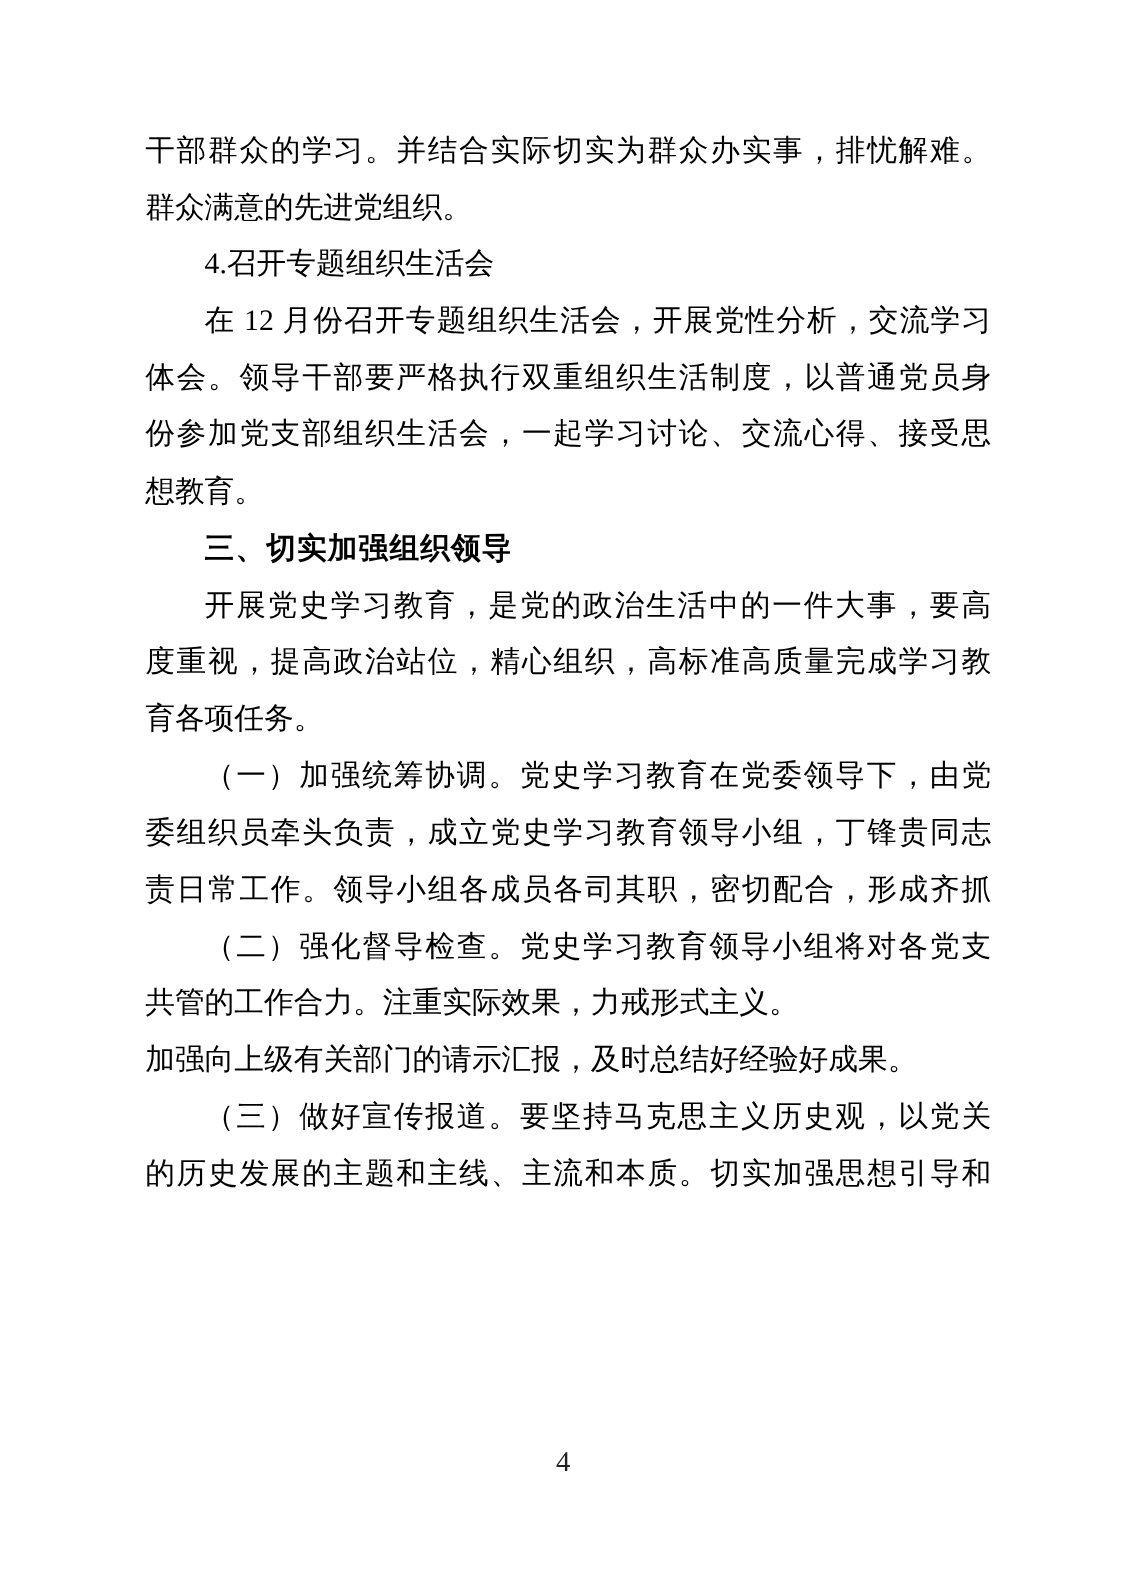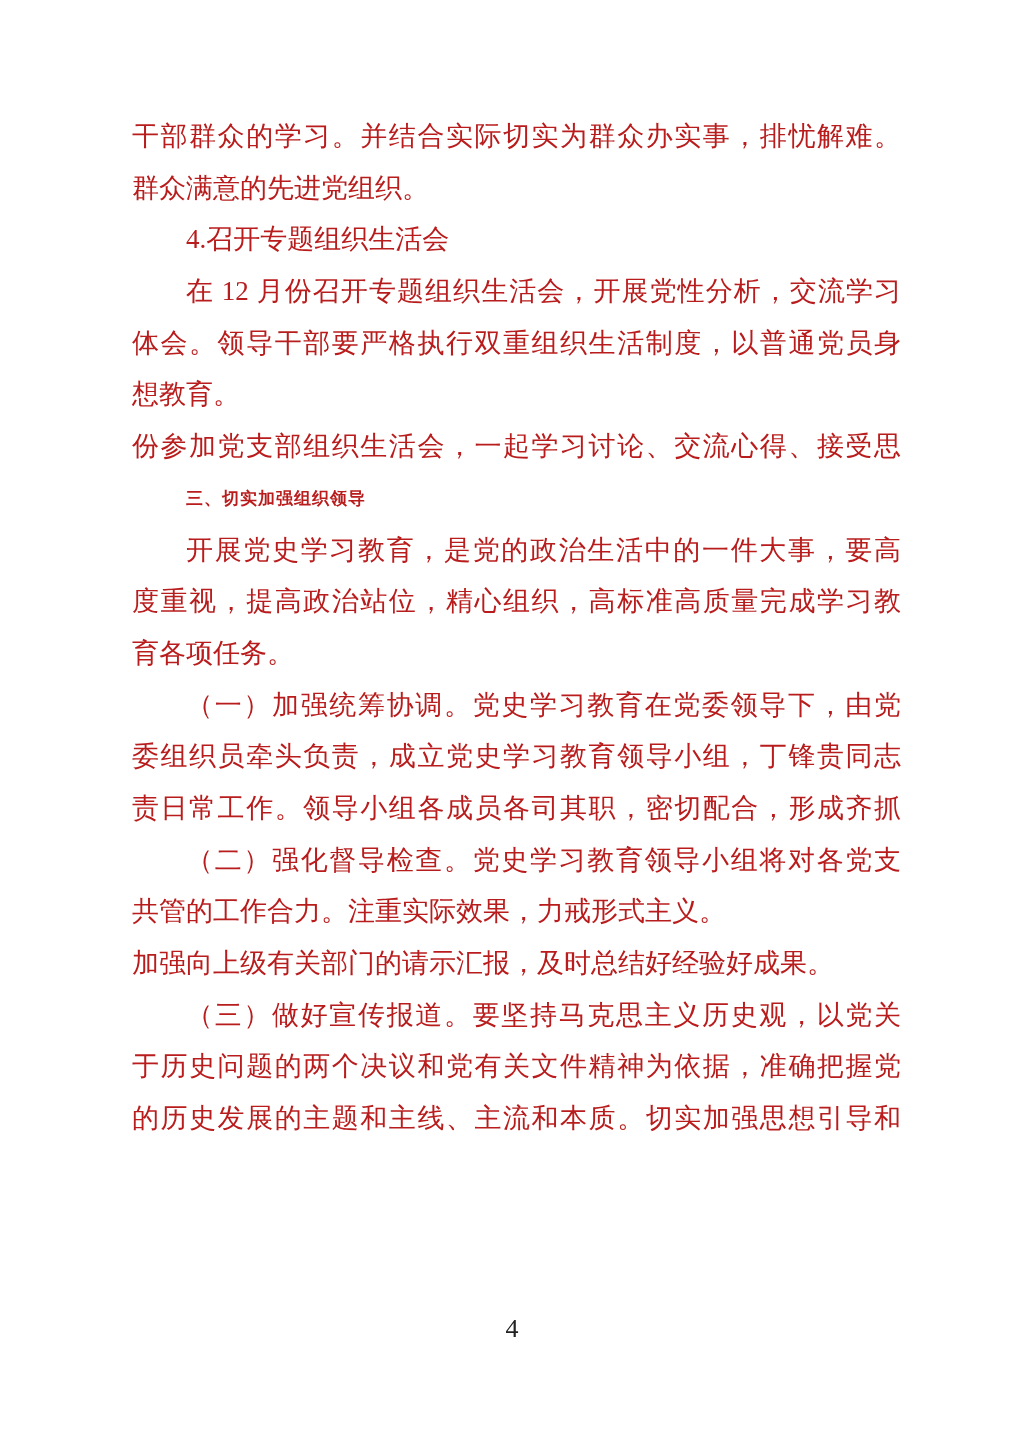--- a/index.html
+++ b/index.html
@@ -14,39 +14,39 @@
     background: #ffffff;
     overflow: hidden;
     font-family: "Liberation Serif", "DejaVu Serif", serif;
   }
   .body-text {
     position: absolute;
     left: 132px;
     top: 111px;
     width: 769px;
     font-size: 27px;
-    color: #b91c1c;
+    color: #000000;
   }
   .tl {
     height: 51.7px;
     line-height: 51.7px;
     white-space: nowrap;
   }
   .fill {
     white-space: normal;
     text-align: justify;
     text-align-last: justify;
   }
   .indent {
     padding-left: 54px;
   }
   .heading {
     font-family: "Liberation Sans", "DejaVu Sans", sans-serif;
     font-weight: 700;
-    font-size: 17px;
+    font-size: 27px;
     letter-spacing: 1px;
   }
   .lead {
     font-weight: 400;
   }
   .page-number {
     position: absolute;
     left: 0;
     top: 1312px;
     width: 1024px;
@@ -61,42 +61,41 @@
 
 <div class="page">
 
   <div class="body-text">
 
     <div class="tl fill">干部群众的学习。并结合实际切实为群众办实事，排忧解难。</div>
     <div class="tl">群众满意的先进党组织。</div>
     <div class="tl indent">4.召开专题组织生活会</div>
     <div class="tl fill indent">在 12 月份召开专题组织生活会，开展党性分析，交流学习</div>
     <div class="tl fill">体会。领导干部要严格执行双重组织生活制度，以普通党员身</div>
+    <div class="tl fill">份参加党支部组织生活会，一起学习讨论、交流心得、接受思</div>
     <div class="tl">想教育。</div>
-    <div class="tl fill">份参加党支部组织生活会，一起学习讨论、交流心得、接受思</div>
     <div class="tl indent heading">三、切实加强组织领导</div>
     <div class="tl fill indent">开展党史学习教育，是党的政治生活中的一件大事，要高</div>
     <div class="tl fill">度重视，提高政治站位，精心组织，高标准高质量完成学习教</div>
     <div class="tl">育各项任务。</div>
 
     <div class="tl fill indent">
       <span class="lead">（一）加强统筹协调。</span><span>党史学习教育在党委领导下，由党</span>
     </div>
     <div class="tl fill">委组织员牵头负责，成立党史学习教育领导小组，丁锋贵同志</div>
     <div class="tl fill">责日常工作。领导小组各成员各司其职，密切配合，形成齐抓</div>
     <div class="tl fill indent">
       <span class="lead">（二）强化督导检查。</span><span>党史学习教育领导小组将对各党支</span>
     </div>
 
     <div class="tl">共管的工作合力。注重实际效果，力戒形式主义。</div>
     <div class="tl">加强向上级有关部门的请示汇报，及时总结好经验好成果。</div>
 
     <div class="tl fill indent">
       <span class="lead">（三）做好宣传报道。</span><span>要坚持马克思主义历史观，以党关</span>
     </div>
-    <div class="tl fill">于历史问题的两个决议和党有关文件精神为依据，准确把握党</div>
     <div class="tl fill">的历史发展的主题和主线、主流和本质。切实加强思想引导和</div>
 
   </div>
 
   <div class="page-number">4</div>
 
 </div>
 
 </body></html>

